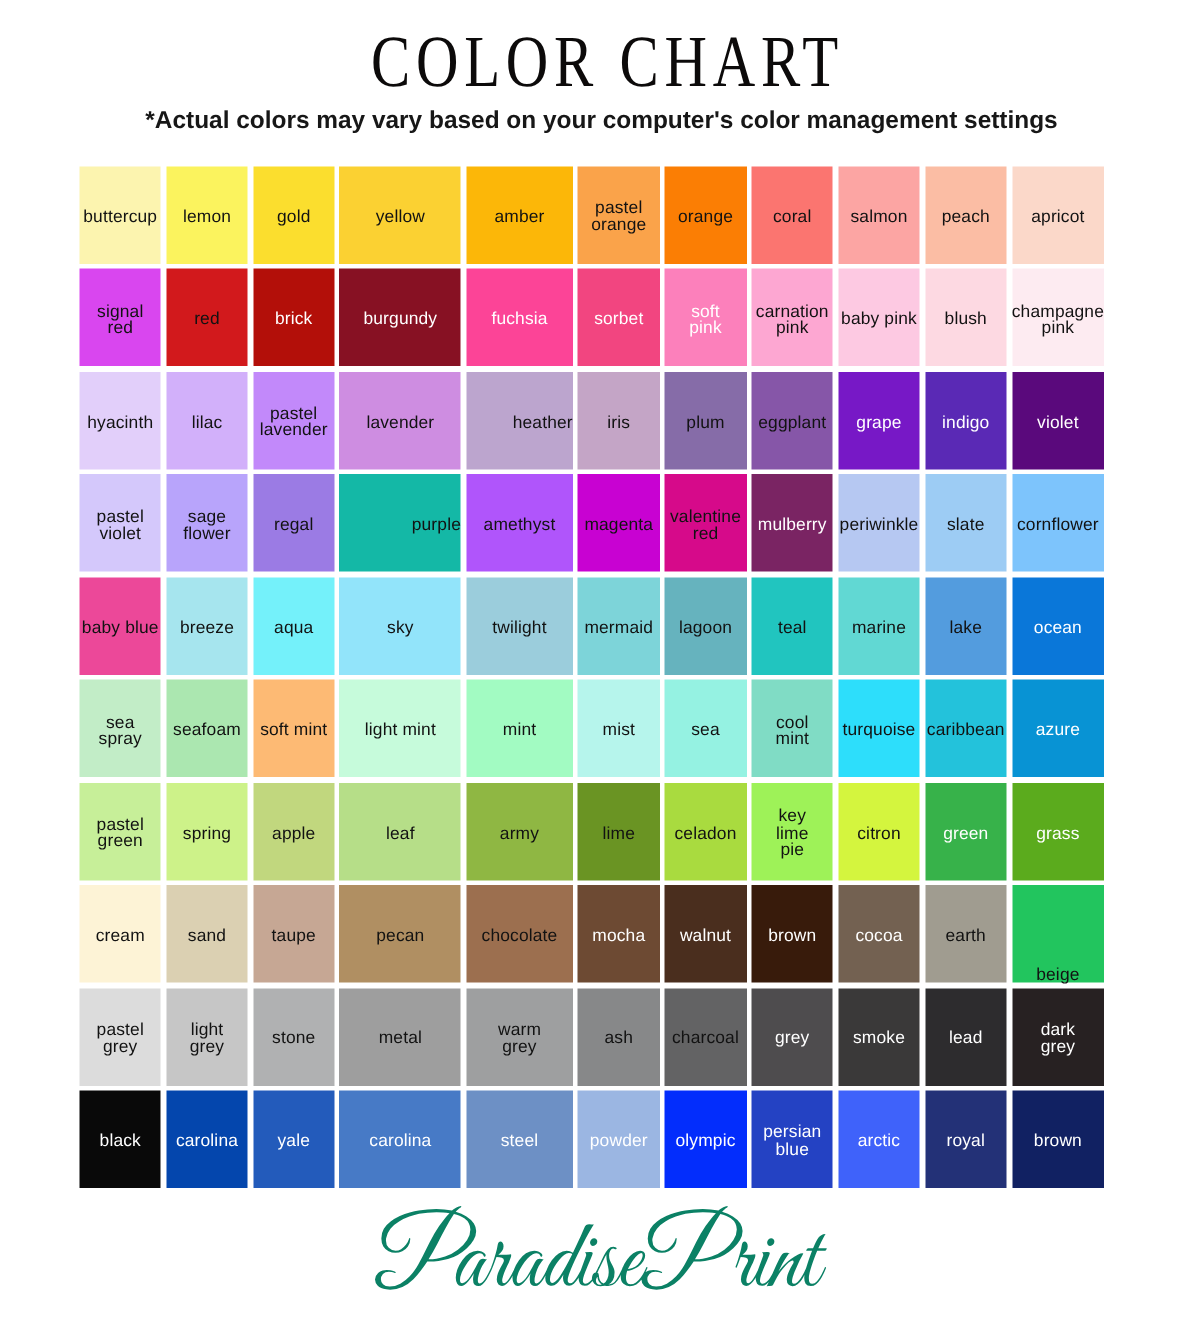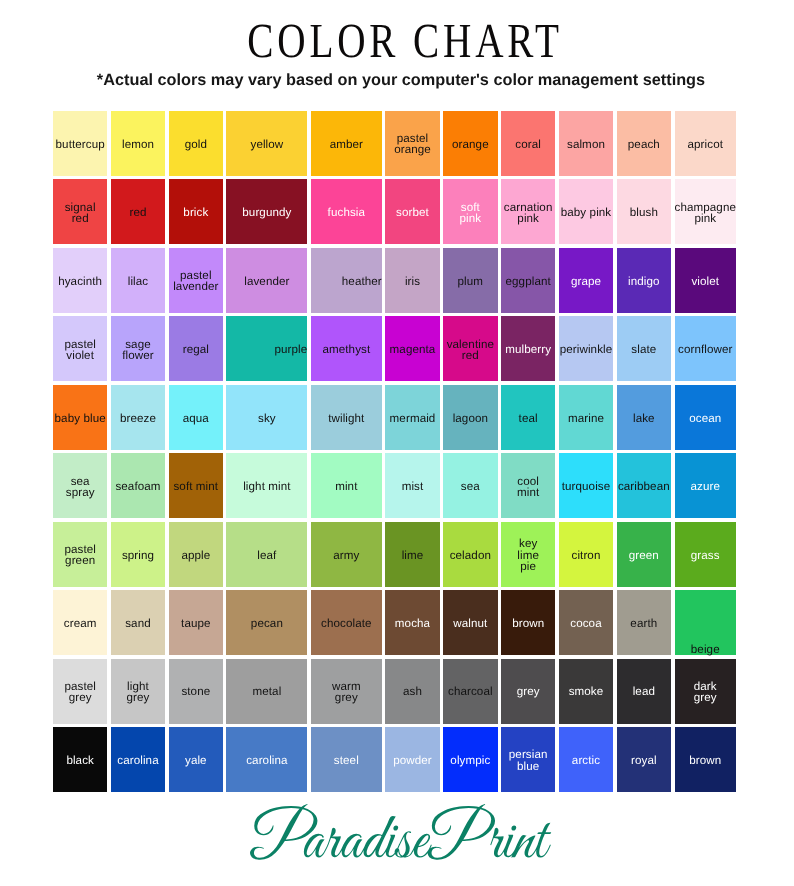--- a/index.html
+++ b/index.html
@@ -78,21 +78,21 @@
       <div class="cell dark" style="background: rgb(251, 189, 164);">
         <span>
           <span class="ln">peach</span>
         </span>
       </div>
       <div class="cell dark" style="background: rgb(251, 216, 201);">
         <span>
           <span class="ln">apricot</span>
         </span>
       </div>
-      <div class="cell dark" style="background: #ef4444;">
+      <div class="cell dark" style="background: #d946ef;">
         <span>
           <span class="ln">signal</span>
           <span class="ln">red</span>
         </span>
       </div>
       <div class="cell dark" style="background: rgb(210, 25, 28);">
         <span>
           <span class="ln">red</span>
         </span>
       </div>
@@ -251,21 +251,21 @@
       <div class="cell dark" style="background: rgb(157, 204, 244);">
         <span>
           <span class="ln">slate</span>
         </span>
       </div>
       <div class="cell dark" style="background: rgb(125, 196, 252);">
         <span>
           <span class="ln">cornflower</span>
         </span>
       </div>
-      <div class="cell dark" style="background: #f97316;">
+      <div class="cell dark" style="background: #ec4899;">
         <span>
           <span class="ln">baby blue</span>
         </span>
       </div>
       <div class="cell dark" style="background: rgb(166, 229, 238);">
         <span>
           <span class="ln">breeze</span>
         </span>
       </div>
       <div class="cell dark" style="background: rgb(116, 241, 250);">
@@ -317,21 +317,21 @@
         <span>
           <span class="ln">sea</span>
           <span class="ln">spray</span>
         </span>
       </div>
       <div class="cell dark" style="background: rgb(171, 231, 176);">
         <span>
           <span class="ln">seafoam</span>
         </span>
       </div>
-      <div class="cell dark" style="background: #a16207;">
+      <div class="cell dark" style="background: #fdba74;">
         <span>
           <span class="ln">soft mint</span>
         </span>
       </div>
       <div class="cell dark" style="background: rgb(198, 251, 219);">
         <span>
           <span class="ln">light mint</span>
         </span>
       </div>
       <div class="cell dark" style="background: rgb(162, 251, 194);">

